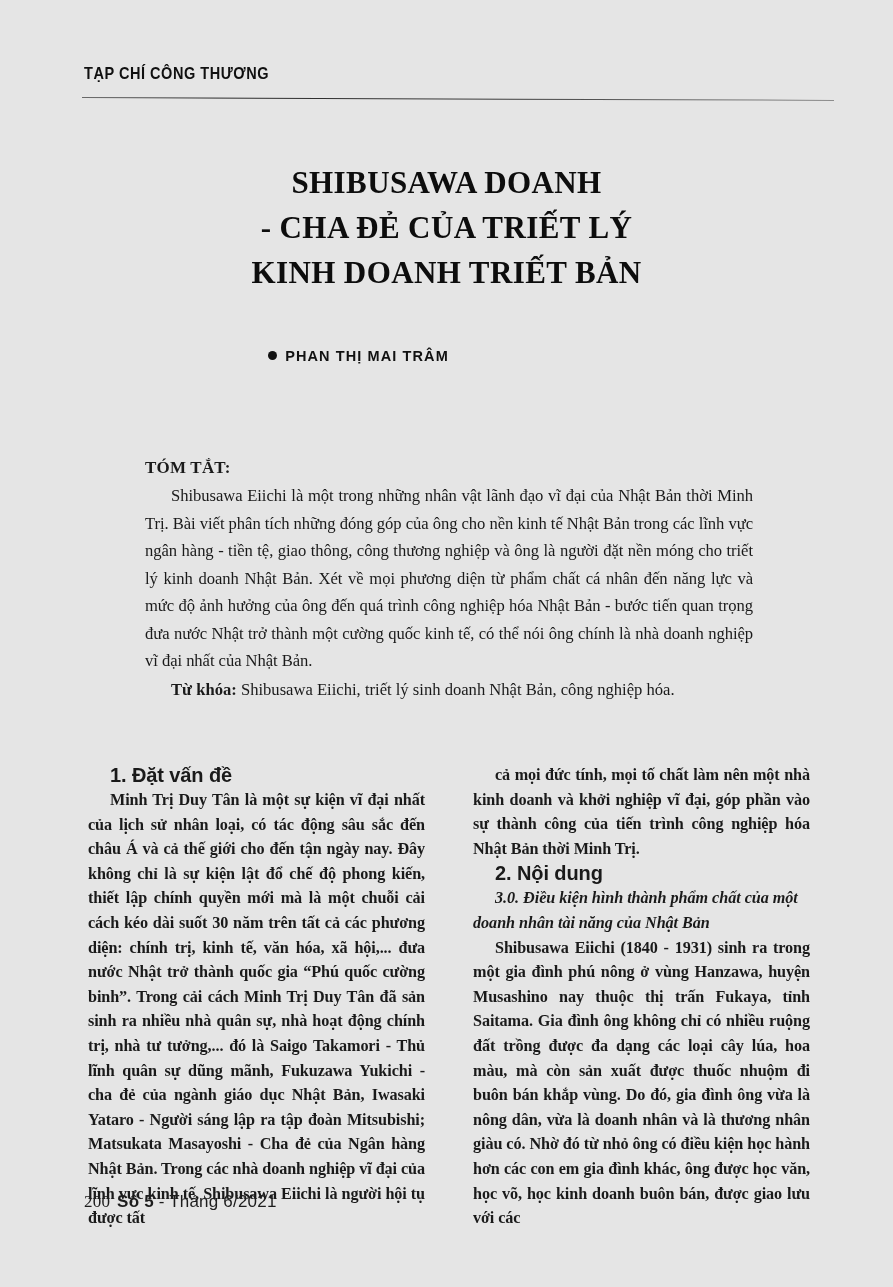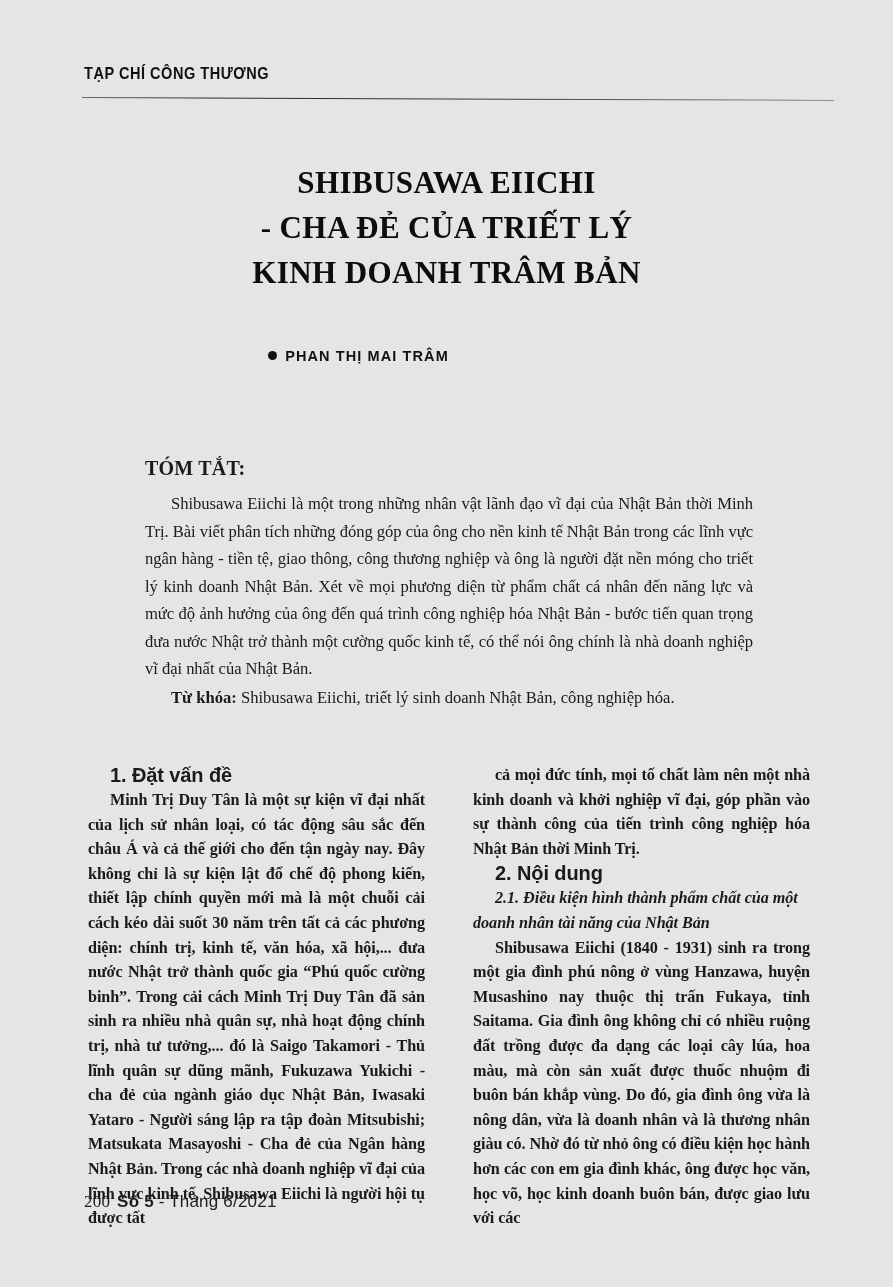--- a/index.html
+++ b/index.html
@@ -90,24 +90,24 @@
 
   
   .abstract {
     position: absolute;
     left: 145px;
     top: 455px;
     width: 608px;
   }
   .abstract-heading {
     font-weight: bold;
-    font-size: 20px;
+    font-size: 17px;
     line-height: 26px;
     letter-spacing: 0.2px;
-    margin-bottom: 9px;
+    margin-bottom: 1px;
   }
   .abstract-body {
     font-size: 16.6px;
     line-height: 27.5px;
     text-align: justify;
     text-indent: 26px;
     letter-spacing: -0.05px;
   }
   .abstract-keywords {
     font-size: 16.6px;
@@ -178,23 +178,23 @@
 </style>
 </head>
 <body>
 
 <div class="page">
 
   <div class="masthead">TẠP CHÍ CÔNG THƯƠNG</div>
   <div class="masthead-rule"></div>
 
   <div class="title-block">
-    <div class="title-line">SHIBUSAWA EIICHI</div>
+    <div class="title-line">SHIBUSAWA DOANH</div>
     <div class="title-line">- CHA ĐẺ CỦA TRIẾT LÝ</div>
-    <div class="title-line">KINH DOANH TRÂM BẢN</div>
+    <div class="title-line">KINH DOANH TRIẾT BẢN</div>
   </div>
 
   <div class="byline">
     <span class="byline-bullet"></span><span>PHAN THỊ MAI TRÂM</span>
   </div>
 
   <div class="abstract">
     <div class="abstract-heading">TÓM TẮT:</div>
     <div class="abstract-body">Shibusawa Eiichi là một trong những nhân vật lãnh đạo vĩ đại của Nhật Bản thời Minh Trị. Bài viết phân tích những đóng góp của ông cho nền kinh tế Nhật Bản trong các lĩnh vực ngân hàng - tiền tệ, giao thông, công thương nghiệp và ông là người đặt nền móng cho triết lý kinh doanh Nhật Bản. Xét về mọi phương diện từ phẩm chất cá nhân đến năng lực và mức độ ảnh hưởng của ông đến quá trình công nghiệp hóa Nhật Bản - bước tiến quan trọng đưa nước Nhật trở thành một cường quốc kinh tế, có thể nói ông chính là nhà doanh nghiệp vĩ đại nhất của Nhật Bản.</div>
     <div class="abstract-keywords"><span class="kw-label">Từ khóa:</span><span> Shibusawa Eiichi, triết lý sinh doanh Nhật Bản, công nghiệp hóa.</span></div>
@@ -203,21 +203,21 @@
   <div class="columns">
 
     <div class="col">
       <div class="sec-head">1. Đặt vấn đề</div>
       <div class="para">Minh Trị Duy Tân là một sự kiện vĩ đại nhất của lịch sử nhân loại, có tác động sâu sắc đến châu Á và cả thế giới cho đến tận ngày nay. Đây không chỉ là sự kiện lật đổ chế độ phong kiến, thiết lập chính quyền mới mà là một chuỗi cải cách kéo dài suốt 30 năm trên tất cả các phương diện: chính trị, kinh tế, văn hóa, xã hội,... đưa nước Nhật trở thành quốc gia “Phú quốc cường binh”. Trong cải cách Minh Trị Duy Tân đã sản sinh ra nhiều nhà quân sự, nhà hoạt động chính trị, nhà tư tưởng,... đó là Saigo Takamori - Thủ lĩnh quân sự dũng mãnh, Fukuzawa Yukichi - cha đẻ của ngành giáo dục Nhật Bản, Iwasaki Yataro - Người sáng lập ra tập đoàn Mitsubishi; Matsukata Masayoshi - Cha đẻ của Ngân hàng Nhật Bản. Trong các nhà doanh nghiệp vĩ đại của lĩnh vực kinh tế, Shibusawa Eiichi là người hội tụ được tất</div>
     </div>
 
     <div class="col">
       <div class="para">cả mọi đức tính, mọi tố chất làm nên một nhà kinh doanh và khởi nghiệp vĩ đại, góp phần vào sự thành công của tiến trình công nghiệp hóa Nhật Bản thời Minh Trị.</div>
       <div class="sec-head">2. Nội dung</div>
-      <div class="sub-head">2.1. Điều kiện hình thành phẩm chất của một doanh nhân tài năng của Nhật Bản</div>
+      <div class="sub-head">3.0. Điều kiện hình thành phẩm chất của một doanh nhân tài năng của Nhật Bản</div>
       <div class="para">Shibusawa Eiichi (1840 - 1931) sinh ra trong một gia đình phú nông ở vùng Hanzawa, huyện Musashino nay thuộc thị trấn Fukaya, tỉnh Saitama. Gia đình ông không chỉ có nhiều ruộng đất trồng được đa dạng các loại cây lúa, hoa màu, mà còn sản xuất được thuốc nhuộm đi buôn bán khắp vùng. Do đó, gia đình ông vừa là nông dân, vừa là doanh nhân và là thương nhân giàu có. Nhờ đó từ nhỏ ông có điều kiện học hành hơn các con em gia đình khác, ông được học văn, học võ, học kinh doanh buôn bán, được giao lưu với các</div>
     </div>
 
   </div>
 
   <div class="footer">
     <span class="pg">200</span><span class="issue">Số 5</span><span class="dash"> - </span><span class="date">Tháng 6/2021</span>
   </div>
 
 </div>

